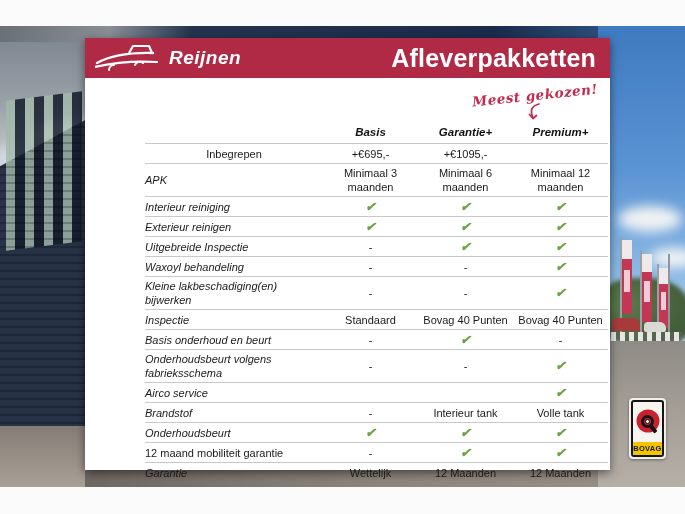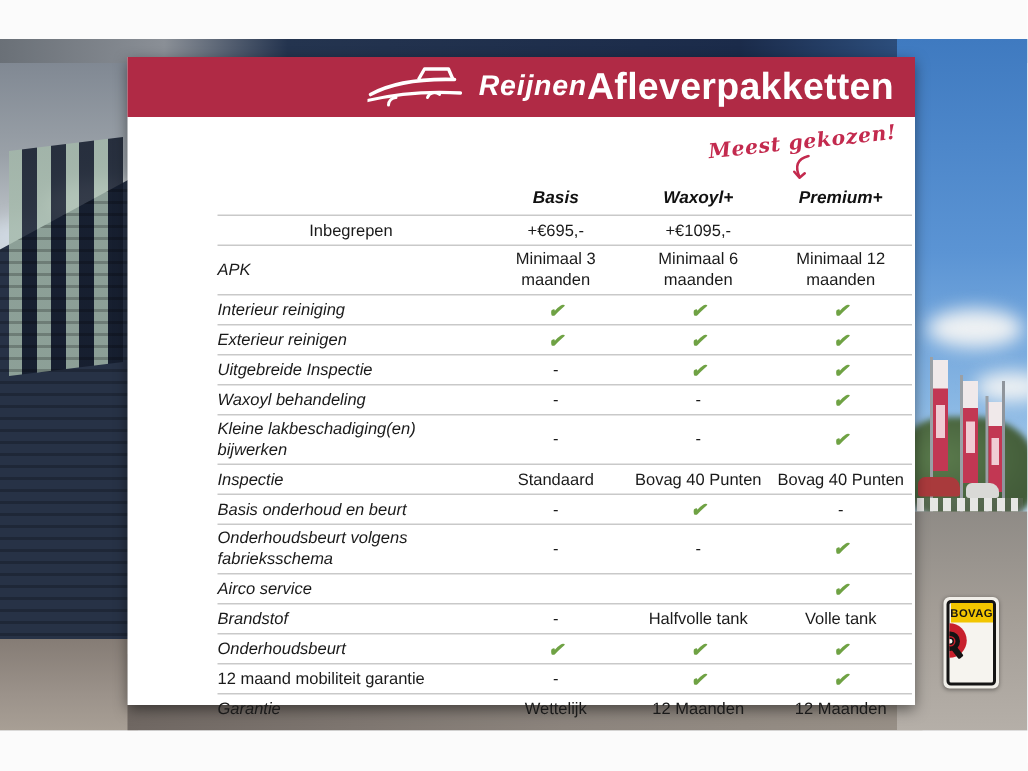--- a/index.html
+++ b/index.html
@@ -52,21 +52,21 @@
   .car-white { position:absolute; left:644px; top:296px; width:22px; height:10px; background:#d9d9d6; border-radius:4px 6px 2px 2px; }
   .road-right { position:absolute; left:598px; top:315px; width:87px; height:146px;
     background:linear-gradient(180deg,#8f8b86 0%,#a39d96 45%,#b5afa8 100%); }
   .band-top { position:absolute; left:0; top:0; width:685px; height:26px; background:#fbfbfb; }
   .band-bottom { position:absolute; left:0; top:487px; width:685px; height:27px; background:#fbfbfb; }
 
   
   .card { position:absolute; left:85px; top:38px; width:525px; height:432px; background:#fff;
     box-shadow:0 3px 9px rgba(0,0,0,.5); }
   .card-header { height:40px; background:#b02a45; display:flex; align-items:center;
-    justify-content:flex-end; padding:0 14px 0 10px; }
+    justify-content:space-between; padding:0 14px 0 10px; }
   .brand { display:flex; align-items:center; color:#fff; }
   .brand svg { display:block; }
   .brand-text { font-size:19px; font-weight:bold; font-style:italic; letter-spacing:.5px; margin-left:-46px; }
   .card-title { color:#fff; font-size:25px; font-weight:bold; letter-spacing:.2px; }
 
   .annotation { position:absolute; right:12px; top:48px; color:#c32a4e; text-align:right; }
   .annotation-text { display:inline-block; font-family:"DejaVu Serif", serif; font-style:italic;
     font-weight:bold; font-size:13.5px; transform:rotate(-6deg); letter-spacing:.5px; }
   .annotation-arrow { position:absolute; right:56px; top:17px; }
 
@@ -78,21 +78,21 @@
   .label { font-size:11px; font-style:italic; color:#1a1a1a; line-height:14px; }
   .label span { display:inline-block; max-width:198px; }
   .label.noitalic { font-style:normal; }
   .cell { text-align:center; font-size:11px; color:#1a1a1a; line-height:14px; }
   .cell.check { color:#6fa244; font-size:12.5px; font-style:italic; font-weight:bold; }
 
   
   .bovag { position:absolute; left:629px; top:398px; width:37px; height:61px; background:#f1efe9;
     border-radius:4px; padding:2px; box-shadow:0 1px 3px rgba(0,0,0,.4); }
   .bovag-inner { width:100%; height:100%; border:2px solid #141414; border-radius:3px; background:#f6f4ef;
-    display:flex; flex-direction:row; overflow:hidden; }
+    display:flex; flex-direction:column; overflow:hidden; }
   .bovag-disc-area { flex:1; position:relative; }
   .bovag-disc { position:absolute; left:50%; top:48%; transform:translate(-50%,-50%);
     width:23px; height:23px; border-radius:50%; background:#c8202c; }
   .bovag-ring { position:absolute; left:50%; top:50%; transform:translate(-50%,-50%);
     width:13px; height:13px; border:3px solid #141414; border-radius:50%; background:#c8202c; }
   .bovag-hub { position:absolute; left:50%; top:50%; transform:translate(-50%,-50%);
     width:5px; height:5px; border-radius:50%; background:#f6f4ef; border:1.5px solid #141414; }
   .bovag-stick { position:absolute; left:14px; top:13px; width:4px; height:11px; background:#141414;
     transform:rotate(-38deg); border-radius:1px; }
   .bovag-band { height:13px; background:#f2c500; color:#141414; font-size:7.5px; font-weight:bold;
@@ -153,21 +153,21 @@
       <svg class="annotation-arrow" width="16" height="18" viewBox="0 0 16 18">
         <path d="M13,1 C5,3 4,8 7,15" stroke="#c32a4e" stroke-width="1.7" fill="none" stroke-linecap="round"></path>
         <path d="M3.5,11.5 L7,15.5 L10.5,12.5" stroke="#c32a4e" stroke-width="1.7" fill="none" stroke-linecap="round" stroke-linejoin="round"></path>
       </svg>
     </div>
 
     <div class="table-area">
       <div class="thead">
           <div class="th-label"></div>
           <div class="th">Basis</div>
-          <div class="th">Waxoyl+</div>
+          <div class="th">Garantie+</div>
           <div class="th">Premium+</div>
         </div>
       <div class="tbody">
           <div class="row">
             <div class="cell">Inbegrepen</div>
             <div class="cell">+€695,-</div>
             <div class="cell">+€1095,-</div>
           </div>
           <div class="row">
             <div class="label"><span>APK</span></div>
@@ -225,21 +225,21 @@
           </div>
           <div class="row">
             <div class="label"><span>Airco service</span></div>
             <div class="cell"></div>
             <div class="cell"></div>
             <div class="cell check">✔</div>
           </div>
           <div class="row">
             <div class="label"><span>Brandstof</span></div>
             <div class="cell">-</div>
-            <div class="cell">Halfvolle tank</div>
+            <div class="cell">Interieur tank</div>
             <div class="cell">Volle tank</div>
           </div>
           <div class="row">
             <div class="label"><span>Onderhoudsbeurt</span></div>
             <div class="cell check">✔</div>
             <div class="cell check">✔</div>
             <div class="cell check">✔</div>
           </div>
           <div class="row">
             <div class="label noitalic"><span>12 maand mobiliteit garantie</span></div>

